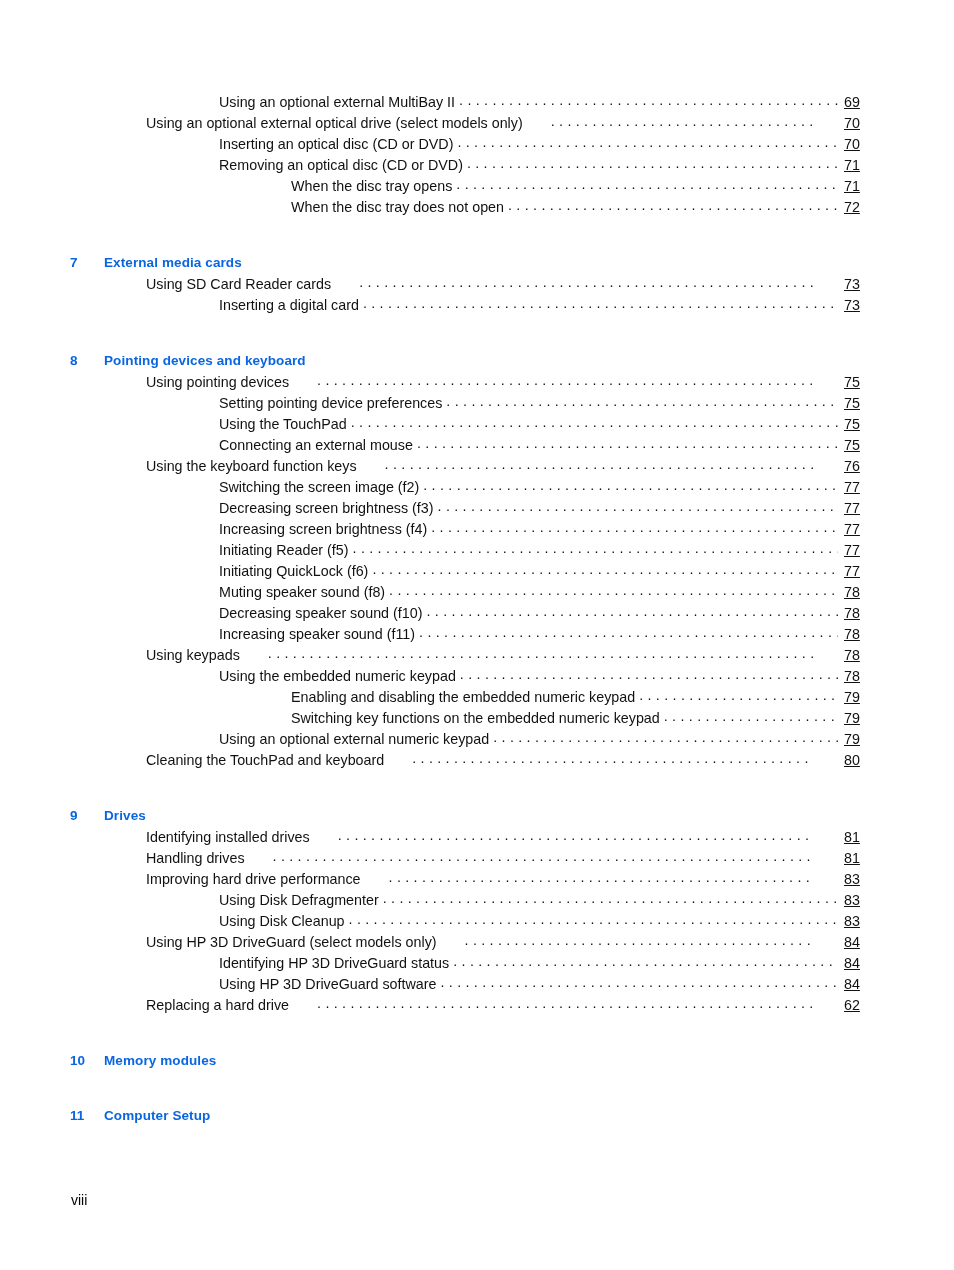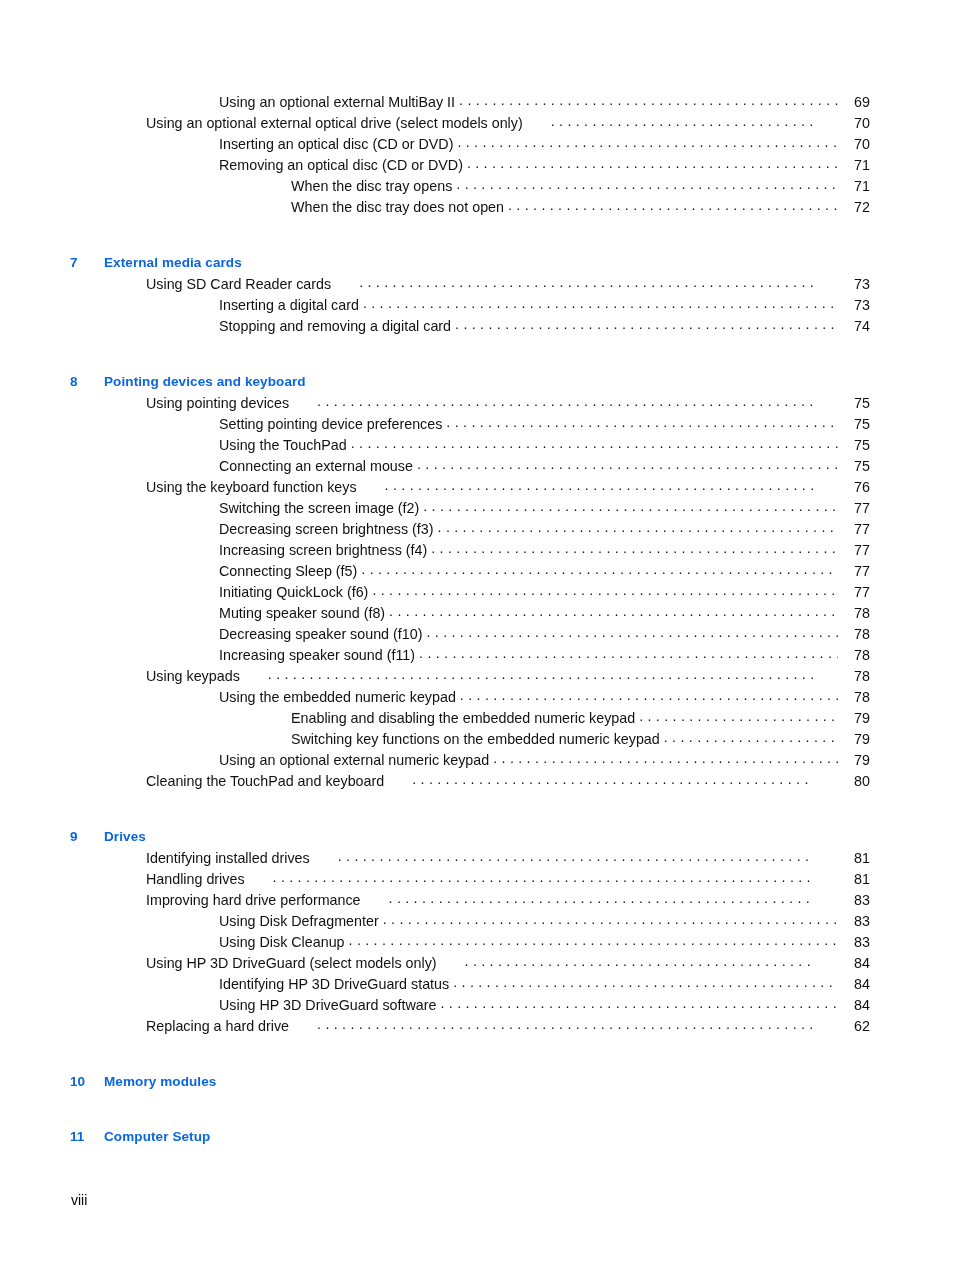--- a/index.html
+++ b/index.html
@@ -81,22 +81,23 @@
     bottom: 0;
     white-space: nowrap;
     letter-spacing: 0.2px;
     font-size: 14.3px;
     line-height: 14px;
     color: #111111;
   }
   .entry .page {
     flex: 0 0 auto;
     width: 26px;
-    text-align: right;
+    text-align: left;
     padding-left: 6px;
+    text-decoration: underline;
   }
 
   
   .lvl1 { padding-left: 76px; gap: 24px; }
   .lvl2 { padding-left: 149px; }
   .lvl3 { padding-left: 221px; }
 
   
   #footer {
     position: absolute;
@@ -150,25 +151,20 @@
       <div class="entry lvl1">
         <span class="label">Using SD Card Reader cards</span>
         <span class="leader"></span>
         <span class="page">73</span>
       </div>
       <div class="entry lvl2">
         <span class="label">Inserting a digital card</span>
         <span class="leader"></span>
         <span class="page">73</span>
       </div>
-      <div class="entry lvl2">
-        <span class="label">Stopping and removing a digital card</span>
-        <span class="leader"></span>
-        <span class="page">74</span>
-      </div>
       <div class="chapter">
         <span class="num">8</span>
         <span class="ctitle">Pointing devices and keyboard</span>
       </div>
       <div class="entry lvl1">
         <span class="label">Using pointing devices</span>
         <span class="leader"></span>
         <span class="page">75</span>
       </div>
       <div class="entry lvl2">
@@ -200,21 +196,21 @@
         <span class="label">Decreasing screen brightness (f3)</span>
         <span class="leader"></span>
         <span class="page">77</span>
       </div>
       <div class="entry lvl2">
         <span class="label">Increasing screen brightness (f4)</span>
         <span class="leader"></span>
         <span class="page">77</span>
       </div>
       <div class="entry lvl2">
-        <span class="label">Connecting Sleep (f5)</span>
+        <span class="label">Initiating Reader (f5)</span>
         <span class="leader"></span>
         <span class="page">77</span>
       </div>
       <div class="entry lvl2">
         <span class="label">Initiating QuickLock (f6)</span>
         <span class="leader"></span>
         <span class="page">77</span>
       </div>
       <div class="entry lvl2">
         <span class="label">Muting speaker sound (f8)</span>

